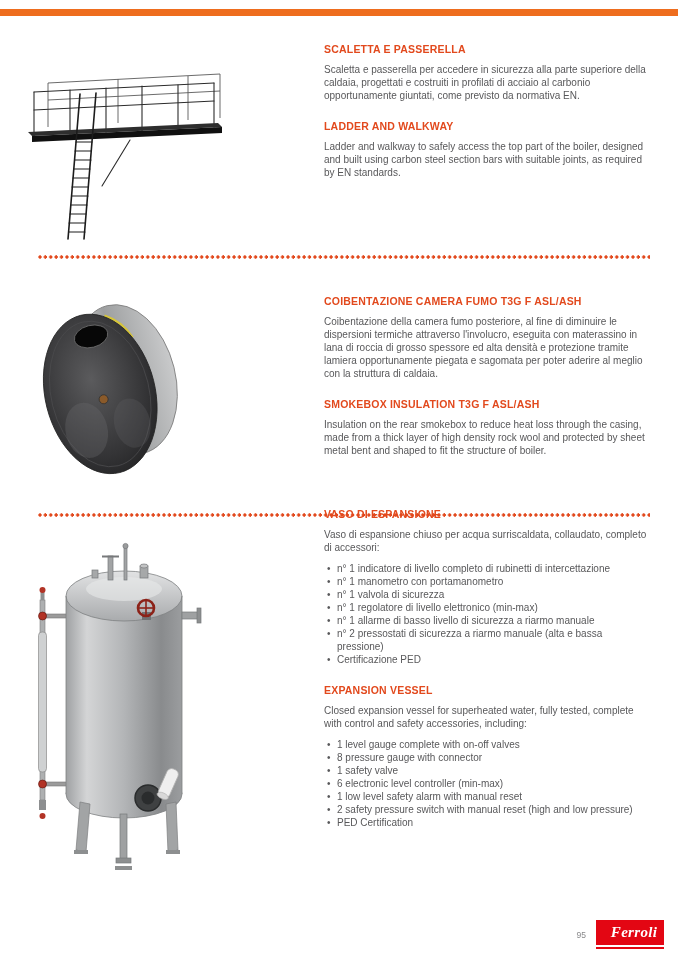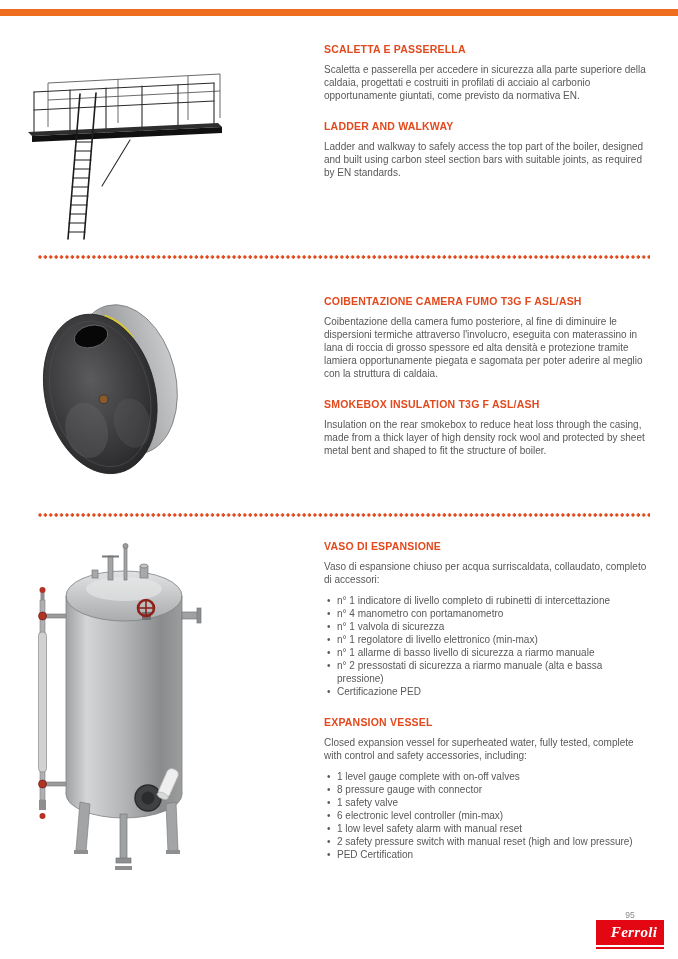--- a/index.html
+++ b/index.html
@@ -14,21 +14,21 @@
   .page{position:relative;width:678px;height:959px;background:#ffffff;overflow:hidden;}
 
   .top-bar{position:absolute;left:0;top:9px;width:678px;height:7px;background:var(--bar);}
 
   .illus{position:absolute;}
   .illus svg{display:block;}
 
   .text-col{position:absolute;left:324px;width:326px;font-size:10px;line-height:13px;color:var(--text);}
   .text-1{top:43px;}
   .text-2{top:295px;}
-  .text-3{top:540px;}
+  .text-3{top:508px;}
 
   .sec-heading{color:var(--accent);font-size:10.5px;font-weight:bold;letter-spacing:.2px;margin:0 0 3px 0;}
   .sec-heading.second{margin-top:18px;}
   .sec-body{margin:7px 0 13px 0;}
 
   .sec-list{list-style:none;margin:-5px 0 12px 0;}
   .sec-list li{position:relative;padding-left:13px;}
   .sec-list li::before{content:"\2022";position:absolute;left:3px;top:0;}
 
   .dotted-divider{
@@ -36,21 +36,21 @@
     background-image:radial-gradient(circle at 2px 2px, var(--accent) 1.5px, rgba(255,255,255,0) 1.8px);
     background-size:5.4px 4px;background-repeat:repeat-x;
   }
   .divider-1{top:255px;}
   .divider-2{top:513px;}
 
   .illus-1{left:22px;top:36px;}
   .illus-2{left:28px;top:292px;}
   .illus-3{left:20px;top:536px;}
 
-  .footer{position:absolute;right:14px;bottom:10px;display:flex;align-items:center;flex-direction:column;}
+  .footer{position:absolute;right:14px;bottom:10px;display:flex;align-items:center;gap:10px;}
   .page-num{font-size:8.5px;color:#8a8a8c;}
   .logo{width:68px;display:flex;flex-direction:column;}
   .logo-box{background:var(--logo-red);color:#fff;height:25px;display:flex;align-items:center;justify-content:center;
     font-family:"Liberation Serif", serif;font-style:italic;font-weight:bold;font-size:15px;letter-spacing:.3px;padding-left:8px;}
   .logo-underline{height:2px;background:var(--logo-red);margin-top:2px;}
 </style>
 </head>
 <body>
 
 <div class="page">
@@ -223,21 +223,21 @@
         </g>
       </g>
     </svg>
   </div>
 
   <div class="text-col text-3">
     <h3 class="sec-heading">VASO DI ESPANSIONE</h3>
     <p class="sec-body">Vaso di espansione chiuso per acqua surriscaldata, collaudato, completo di accessori:</p>
     <ul class="sec-list">
       <li>n° 1 indicatore di livello completo di rubinetti di intercettazione</li>
-      <li>n° 4 manometro con portamanometro</li>
+      <li>n° 1 manometro con portamanometro</li>
       <li>n° 1 valvola di sicurezza</li>
       <li>n° 1 regolatore di livello elettronico (min-max)</li>
       <li>n° 1 allarme di basso livello di sicurezza a riarmo manuale</li>
       <li>n° 2 pressostati di sicurezza a riarmo manuale (alta e bassa pressione)</li>
       <li>Certificazione PED</li>
     </ul>
     <h3 class="sec-heading second">EXPANSION VESSEL</h3>
     <p class="sec-body">Closed expansion vessel for superheated water, fully tested, complete with control and safety accessories, including:</p>
     <ul class="sec-list">
       <li>1 level gauge complete with on-off valves</li>

